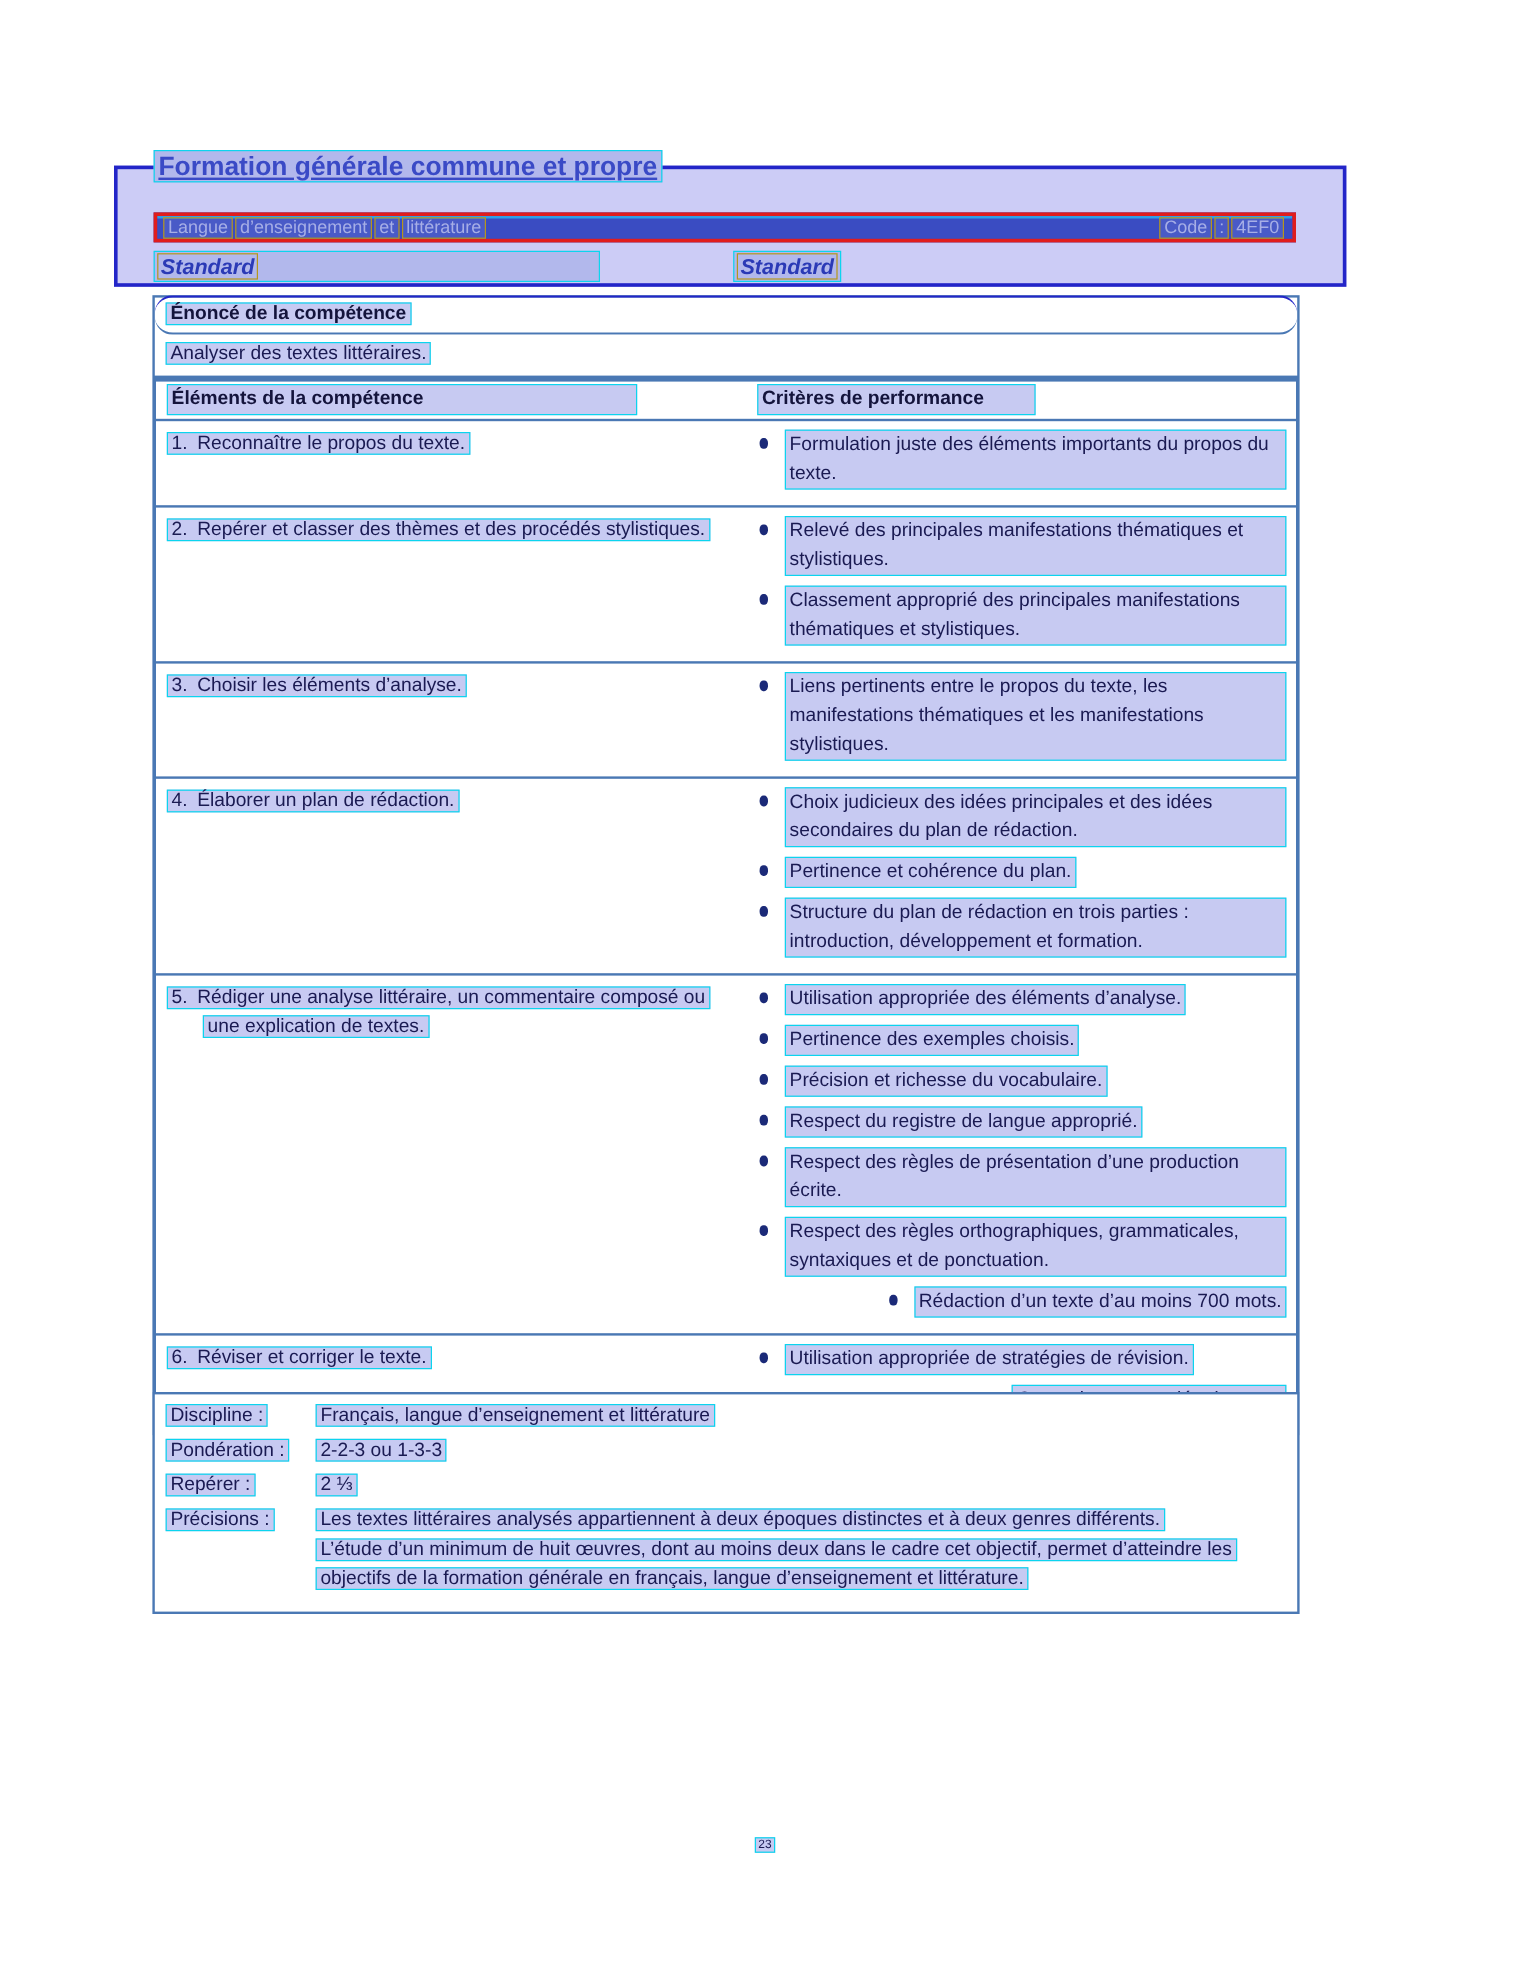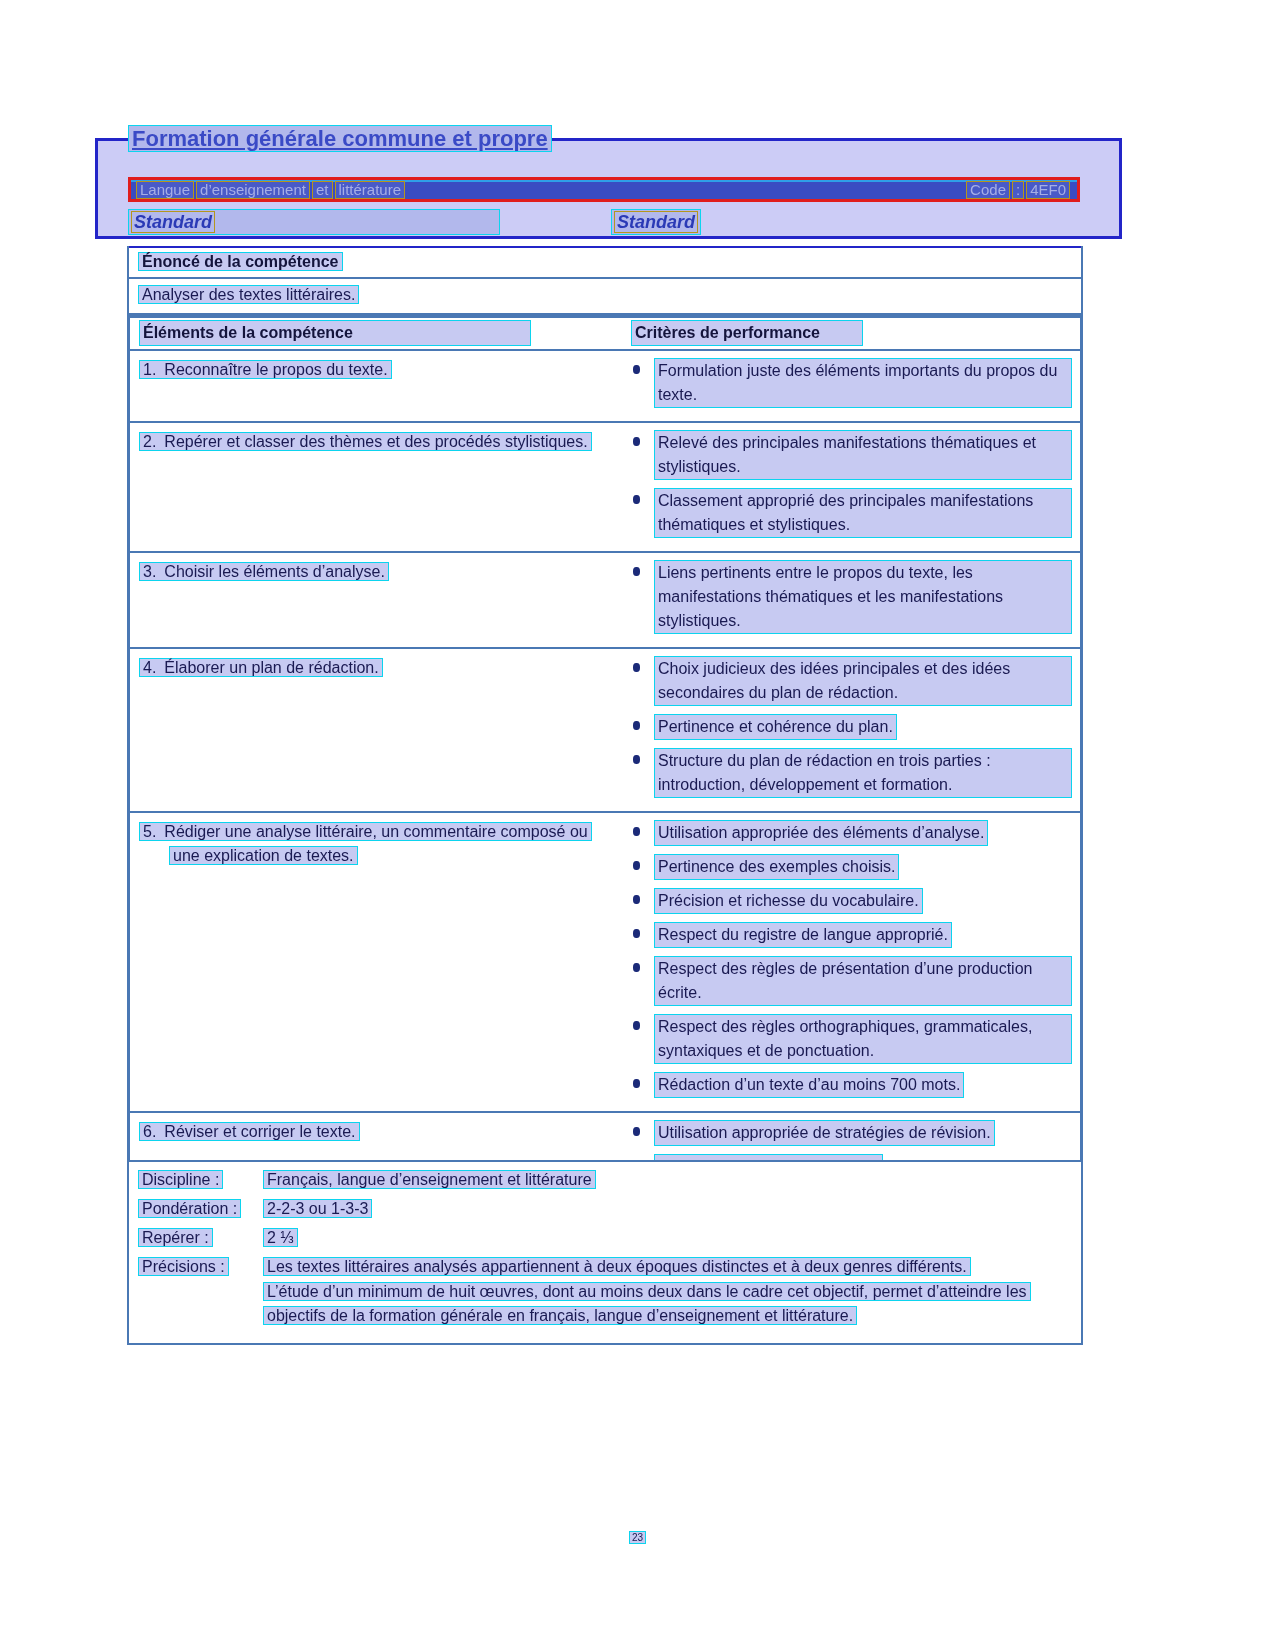--- a/index.html
+++ b/index.html
@@ -35,33 +35,33 @@
            border:1px solid var(--hl-border);padding:1px 2px;}
   .hl-hug{display:inline-block;background:var(--hl-bg-dark);border:1px solid var(--hl-border);padding:1px 2px;}
   .yl{font-style:italic;font-weight:bold;color:var(--objstd);border:1px solid var(--yellow);padding:0 2px;}
 
   
   .tbl{position:absolute;left:127px;width:956px;border:2px solid var(--steel);background:#fff;}
   .t-head{padding:2px 0 3px 9px;border-bottom:2px solid var(--steel);}
   .t-body{padding:4px 9px 6px 9px;}
 
   .tbl-enonce{top:246px;}
-  .tbl-enonce .t-head{border-top:2px solid var(--box-blue);margin:-2px 0 0 0;}
+  .tbl-enonce .t-head{border-top:2px solid var(--box-blue);margin:-2px 0 0 0;border-radius:15px;}
 
   .tbl-comp{top:315px;border-width:3px;}
   .comp-head{display:grid;grid-template-columns:492px 1fr;padding:2px 0 3px 9px;
              border-bottom:2px solid var(--steel);}
   .colhead1{display:inline-block;min-width:392px;}
   .colhead2{display:inline-block;min-width:232px;}
   .comp-row{display:grid;grid-template-columns:492px 1fr;padding:7px 8px 13px 9px;}
   .comp-row + .comp-row{border-top:2px solid var(--steel);}
   .num-item{padding-left:30px;text-indent:-30px;max-width:462px;}
   .crit-list{list-style:none;margin:0;padding:0;}
   .crit-list li{display:flex;align-items:flex-start;margin-bottom:8px;}
-  .crit-list li:last-child{margin-bottom:0;}
+  .crit-list li:last-child{margin-bottom:0;justify-content:flex-end;}
   .dot{flex:0 0 auto;width:7px;height:9px;background:var(--dot);border-radius:45%;
        margin:7px 14px 0 2px;}
   .crit-list .hl{max-width:428px;}
 
   .tbl-act{top:1160px;}
   .act-body{padding:6px 9px 10px 9px;}
   .field{display:flex;margin-bottom:4px;}
   .f-label{flex:0 0 125px;}
   .f-value{flex:1;}
   .f-value .line{margin-bottom:1px;}

